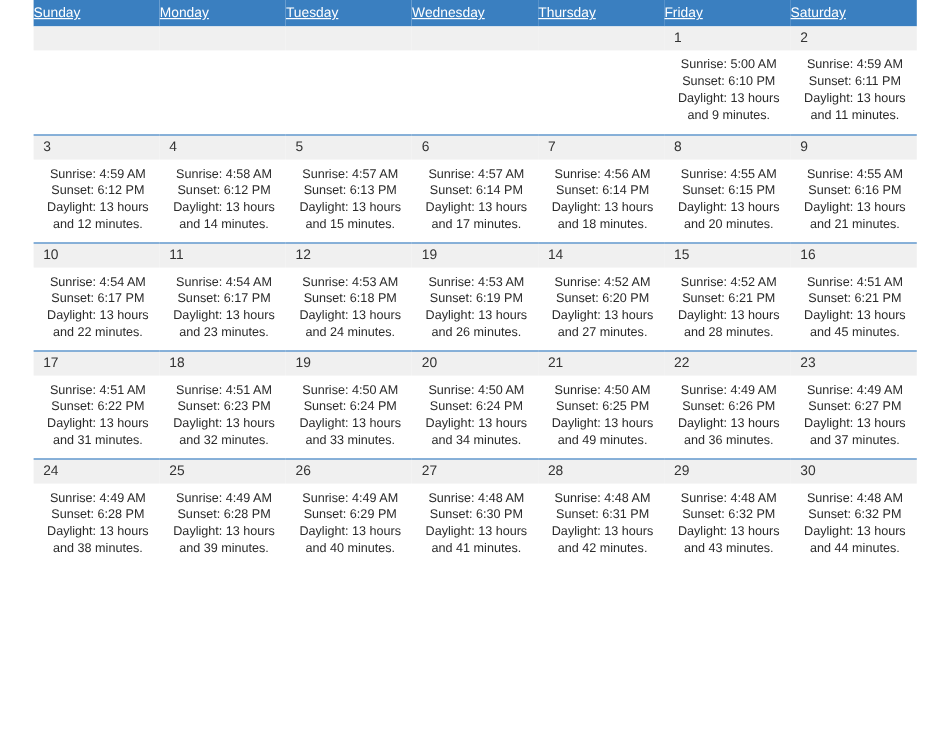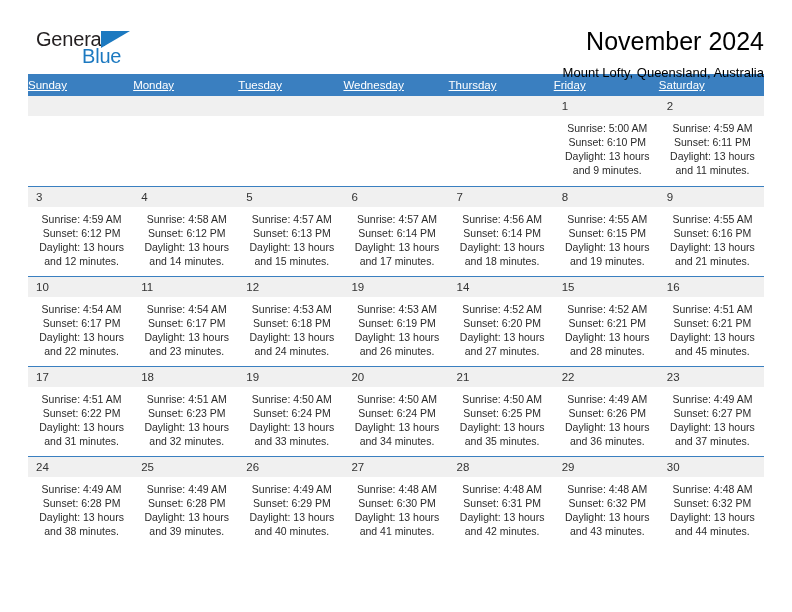--- a/index.html
+++ b/index.html
@@ -130,31 +130,20 @@
     line-height: 14px;
     color: #2b2b2b;
     white-space: nowrap;
   }
 </style>
 </head>
 <body>
 
 <div class="page">
 
-  <div class="header">
-    <div class="logo">
-      <span class="logo-general">General</span>
-      <span class="logo-tri"></span>
-      <span class="logo-blue">Blue</span>
-    </div>
-    <div class="title-wrap">
-      <div class="cal-title">November 2024</div>
-      <div class="cal-subtitle">Mount Lofty, Queensland, Australia</div>
-    </div>
-  </div>
 
   <table class="calendar">
     <thead>
       <tr>
         <th>Sunday</th>
         <th>Monday</th>
         <th>Tuesday</th>
         <th>Wednesday</th>
         <th>Thursday</th>
         <th>Friday</th>
@@ -242,21 +231,21 @@
               <div>Daylight: 13 hours</div>
               <div>and 18 minutes.</div>
             </div>
           </td>
           <td>
             <div class="daynum">8</div>
             <div class="cell-body">
               <div>Sunrise: 4:55 AM</div>
               <div>Sunset: 6:15 PM</div>
               <div>Daylight: 13 hours</div>
-              <div>and 19 minutes.</div>
+              <div>and 20 minutes.</div>
             </div>
           </td>
           <td>
             <div class="daynum">9</div>
             <div class="cell-body">
               <div>Sunrise: 4:55 AM</div>
               <div>Sunset: 6:16 PM</div>
               <div>Daylight: 13 hours</div>
               <div>and 21 minutes.</div>
             </div>
@@ -363,21 +352,21 @@
               <div>Daylight: 13 hours</div>
               <div>and 34 minutes.</div>
             </div>
           </td>
           <td>
             <div class="daynum">21</div>
             <div class="cell-body">
               <div>Sunrise: 4:50 AM</div>
               <div>Sunset: 6:25 PM</div>
               <div>Daylight: 13 hours</div>
-              <div>and 35 minutes.</div>
+              <div>and 49 minutes.</div>
             </div>
           </td>
           <td>
             <div class="daynum">22</div>
             <div class="cell-body">
               <div>Sunrise: 4:49 AM</div>
               <div>Sunset: 6:26 PM</div>
               <div>Daylight: 13 hours</div>
               <div>and 36 minutes.</div>
             </div>

